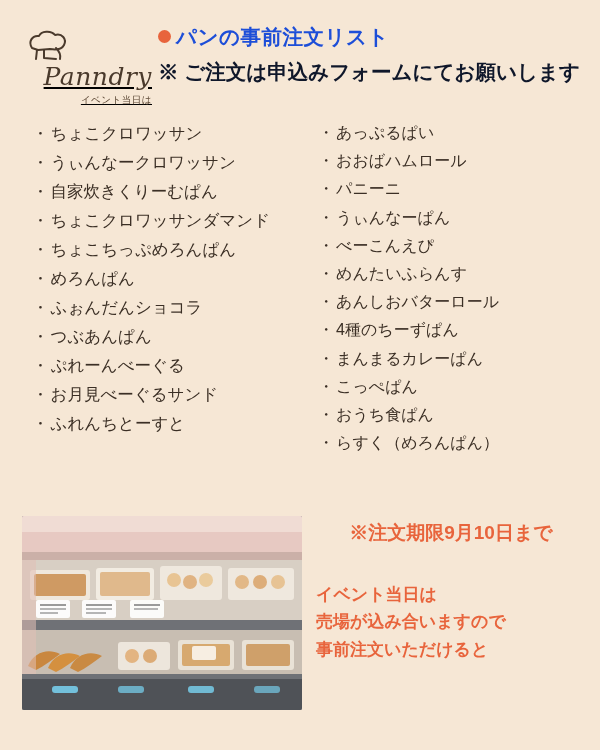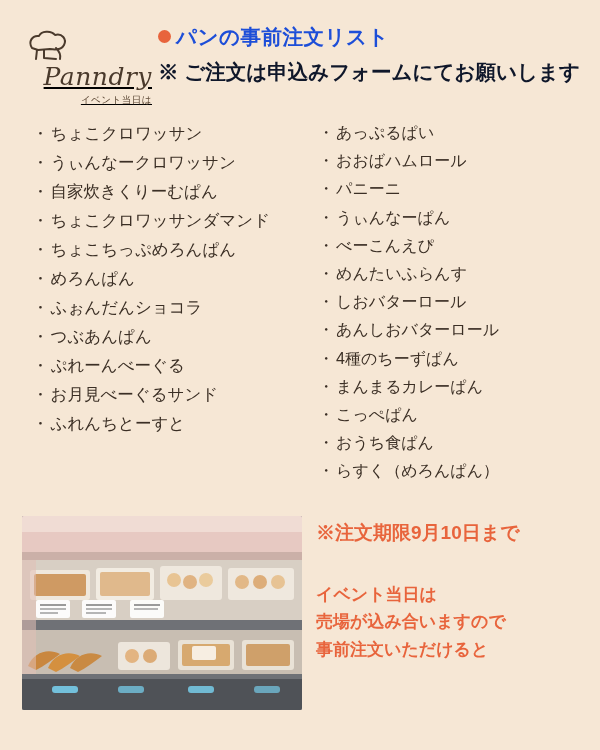--- a/index.html
+++ b/index.html
@@ -116,20 +116,21 @@
     flex: 1;
     padding-left: 14px;
     padding-top: 6px;
   }
   .deadline {
     font-size: 19px;
     font-weight: bold;
     color: #e8643c;
     letter-spacing: 0px;
     line-height: 1.2;
+    text-align: center;
   }
   .note {
     margin-top: 36px;
     color: #e8643c;
     font-size: 17px;
     font-weight: bold;
     line-height: 1.62;
     letter-spacing: 0px;
   }
 </style>
@@ -172,21 +173,20 @@
       <div class="item"><span class="mk">・</span><span>お月見べーぐるサンド</span></div>
       <div class="item"><span class="mk">・</span><span>ふれんちとーすと</span></div>
     </div>
     <div class="col col-right">
       <div class="item"><span class="mk">・</span><span>あっぷるぱい</span></div>
       <div class="item"><span class="mk">・</span><span>おおばハムロール</span></div>
       <div class="item"><span class="mk">・</span><span>パニーニ</span></div>
       <div class="item"><span class="mk">・</span><span>うぃんなーぱん</span></div>
       <div class="item"><span class="mk">・</span><span>べーこんえぴ</span></div>
       <div class="item"><span class="mk">・</span><span>めんたいふらんす</span></div>
-      <div class="item"><span class="mk">・</span><span>しおバターロール</span></div>
       <div class="item"><span class="mk">・</span><span>あんしおバターロール</span></div>
       <div class="item"><span class="mk">・</span><span>4種のちーずぱん</span></div>
       <div class="item"><span class="mk">・</span><span>まんまるカレーぱん</span></div>
       <div class="item"><span class="mk">・</span><span>こっぺぱん</span></div>
       <div class="item"><span class="mk">・</span><span>おうち食ぱん</span></div>
       <div class="item"><span class="mk">・</span><span>らすく（めろんぱん）</span></div>
     </div>
   </div>
 
   <div class="bottom">

